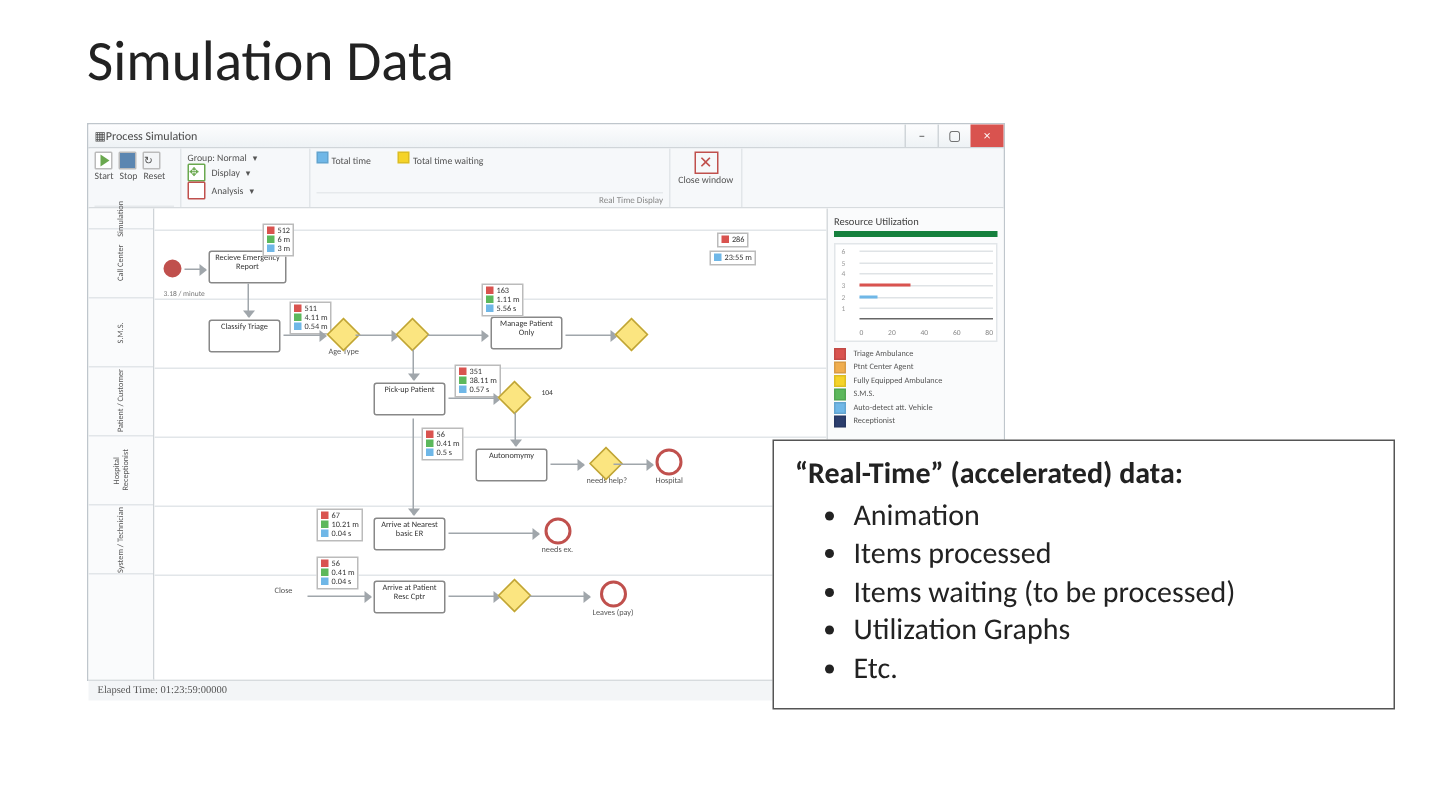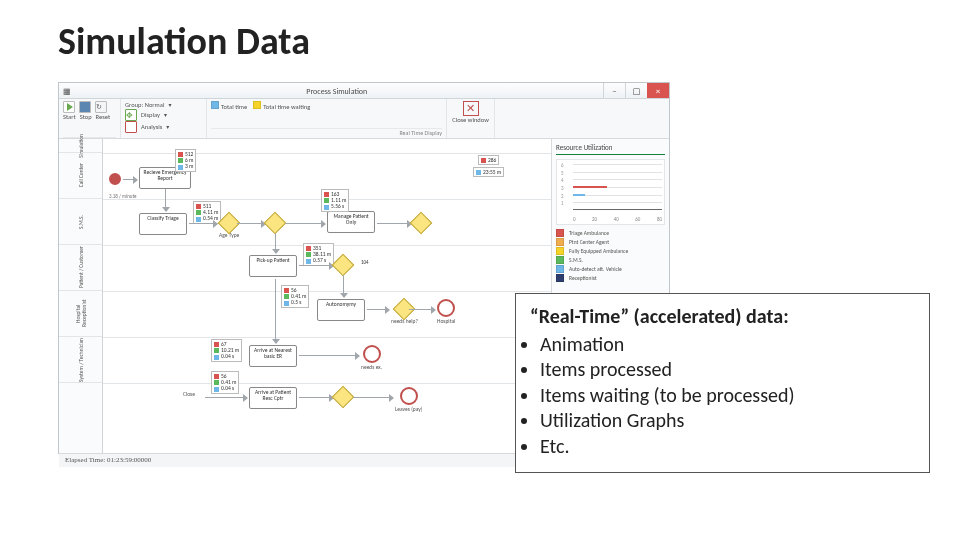--- a/index.html
+++ b/index.html
@@ -1,18 +1,18 @@
 <!DOCTYPE html>
 <html><head>
 <meta charset="utf-8">
 <style>
   * { box-sizing: border-box; margin: 0; padding: 0; }
   html, body { width: 960px; height: 540px; background: #fff; font-family: "Calibri", "Segoe UI", Arial, sans-serif; overflow: hidden; }
   .slide { position: relative; width: 960px; height: 540px; }
-  .title { position: absolute; left: 58px; top: 18px; font-size: 38px; font-weight: 700; color: #222; }
+  .title { position: absolute; left: 58px; top: 18px; font-size: 38px; font-weight: 400; color: #222; }
   .app-window { position: absolute; left: 58px; top: 82px; width: 612px; height: 372px; border: 1px solid #bfc6cc; background: #fff; box-shadow: 0 0 0 1px #e6e9ec inset; }
   .titlebar { height: 16px; background: linear-gradient(#fdfdfe,#eef2f5); border-bottom: 1px solid #d0d5d9; display: flex; align-items: center; justify-content: space-between; padding: 0 0 0 4px; font-size: 8px; color: #4a4a4a; }
   .titlebar .wbtns { display: flex; height: 100%; }
   .wbtn { width: 22px; height: 100%; border-left: 1px solid #d0d5d9; display: flex; align-items: center; justify-content: center; font-size: 9px; }
   .wbtn.close { background: #d9534f; color: #fff; border-left: none; }
   .ribbon { height: 40px; border-bottom: 1px solid #d7dbde; background: #f6f8fa; display: flex; align-items: stretch; font-size: 7px; color: #555; }
   .rgrp { border-right: 1px solid #e2e6e9; display: flex; flex-direction: column; justify-content: space-between; padding: 2px 4px 1px 4px; }
   .rrow { display: flex; gap: 4px; align-items: center; }
   .ricon { width: 12px; height: 12px; border: 1px solid #bbb; background: #fff; display:inline-block; border-radius:1px; }
   .ricon.play::before{content:"";display:block;border-left:6px solid #6aa84f;border-top:4px solid transparent;border-bottom:4px solid transparent;margin:1px 0 0 3px;}
@@ -22,21 +22,21 @@
   .red{background:#d9534f}.green{background:#5cb85c}.orange{background:#f0ad4e}.ltblue{background:#6fb7e7}.yellow{background:#f5d328}.navy{background:#2c3e6e}
   .ribtxt{font-size:6.5px;white-space:nowrap}
   .content { position: relative; flex: 1; display: flex; height: calc(100% - 56px); }
   .status { height: 14px; border-top: 1px solid #d7dbde; background: #f3f5f7; font-size: 7px; color: #555; padding: 2px 6px; font-family: Liberation Serif, serif; }
   .swim-col { width: 44px; border-right: 1px solid #cfd4d8; background: #fafbfc; }
   .lane { height: 46px; border-bottom: 1px solid #e2e6e9; display:flex; align-items:center; justify-content:center; }
   .lane span{ font-size:5.5px; color:#555; writing-mode: vertical-rl; transform: rotate(180deg); text-align:center; }
   .lane:first-child{height:14px}
   .canvas { flex:1; position: relative; background:#fff; }
   .pad { position:absolute; right:0; top:0; width:118px; height:100%; border-left:1px solid #d7dbde; background:#fafbfc; padding:4px; }
-  .padhdr{font-size:7px;color:#444;border-bottom:1px solid #15803d;padding-bottom:2px;margin-bottom:4px}
+  .padhdr{font-size:7px;color:#444;border-bottom:4px solid #15803d;padding-bottom:2px;margin-bottom:4px}
   .padchart{height:66px;border:1px solid #e2e6e9;background:#fff;margin-bottom:4px;position:relative}
   .padchart .grid{position:absolute;left:16px;right:2px;top:4px;bottom:14px;}
   .padchart .grid div{position:absolute;left:0;right:0;border-top:1px solid #dfe3e6;font-size:5px;color:#999}
   .axis{position:absolute;left:16px;right:2px;bottom:14px;border-top:1px solid #666}
   .ticks{position:absolute;left:16px;right:2px;bottom:2px;display:flex;justify-content:space-between;font-size:5px;color:#888}
   .linebar{position:absolute;height:2px;}
   .padlegend{font-size:5.5px;color:#555}
   .padlegend div{display:flex;align-items:center;gap:3px;margin-bottom:1px}
   
   .node{position:absolute;font-size:5.5px;color:#333;display:flex;flex-direction:column;align-items:center}
@@ -46,33 +46,33 @@
   .term{width:18px;height:18px;border:2px solid #c0504d;border-radius:50%;background:#fff}
   .startc{width:12px;height:12px;border:2px solid #c0504d;border-radius:50%;background:#c0504d}
   .statbox{border:1px solid #bbb;background:#fff;padding:1px 2px;margin-bottom:2px;white-space:nowrap}
   .statbox span.sq{display:inline-block;width:5px;height:5px;margin-right:2px;vertical-align:middle}
   .conn{position:absolute;background:#a0a6ab}
   .arrowdn::after{content:"";position:absolute;left:-3px;bottom:-1px;border-left:4px solid transparent;border-right:4px solid transparent;border-top:5px solid #a0a6ab}
   .arrowrt::after{content:"";position:absolute;right:-1px;top:-3px;border-top:4px solid transparent;border-bottom:4px solid transparent;border-left:5px solid #a0a6ab}
   .caption{font-size:5.5px;color:#555;margin-top:1px;white-space:nowrap}
   
   .callout { position:absolute; left:515px; top:293px; width:415px; background:#fff; border:1px solid #555; padding:10px 14px 12px 14px; font-size:20px; color:#222; line-height:1.28; }
-  .callout ul { list-style: disc; margin-left: 10px; margin-top:2px; }
+  .callout ul { list-style: disc; margin-left: 39px; margin-top:2px; }
 </style>
 </head>
 <body>
 <div class="slide">
 
 <div class="title">Simulation Data</div>
 
 <div class="app-window">
 
   <div class="titlebar">
     <span>▦</span>
-    <span style="flex:1;text-align:center">Process Simulation</span>
+    <span style="flex:1;">Process Simulation</span>
     <div class="wbtns">
       <div class="wbtn">–</div>
       <div class="wbtn">▢</div>
       <div class="wbtn close">×</div>
     </div>
   </div>
 
   <div class="ribbon">
     <div class="rgrp" style="width:62px">
       <div class="rrow">
@@ -98,21 +98,21 @@
             <span style="font-size:6px">▾</span>
           </div>
       <div class="rrow">
             <span class="ricon" style="border-color:#c0504d;background:#fff"></span>
             <span class="ribtxt">Analysis</span>
             <span style="font-size:6px">▾</span>
           </div>
       <div class="glbl"></div>
     </div>
     <div class="rgrp" style="width:240px">
-      <div class="rrow" style="gap:6px">
+      <div class="rrow" style="gap:18px">
         <span class="ribtxt"><span class="swatch ltblue"></span><span>Total time</span></span>
         <span class="ribtxt"><span class="swatch yellow"></span><span>Total time waiting</span></span>
       </div>
       <div class="glbl">Real Time Display</div>
     </div>
     <div class="rgrp" style="width:48px;align-items:center">
       <div style="width:16px;height:16px;border:1px solid #c0504d;color:#c0504d;display:flex;align-items:center;justify-content:center;font-size:11px">✕</div>
       <span class="ribtxt" style="text-align:right">Close window</span>
       <div class="glbl">Close</div>
     </div>

